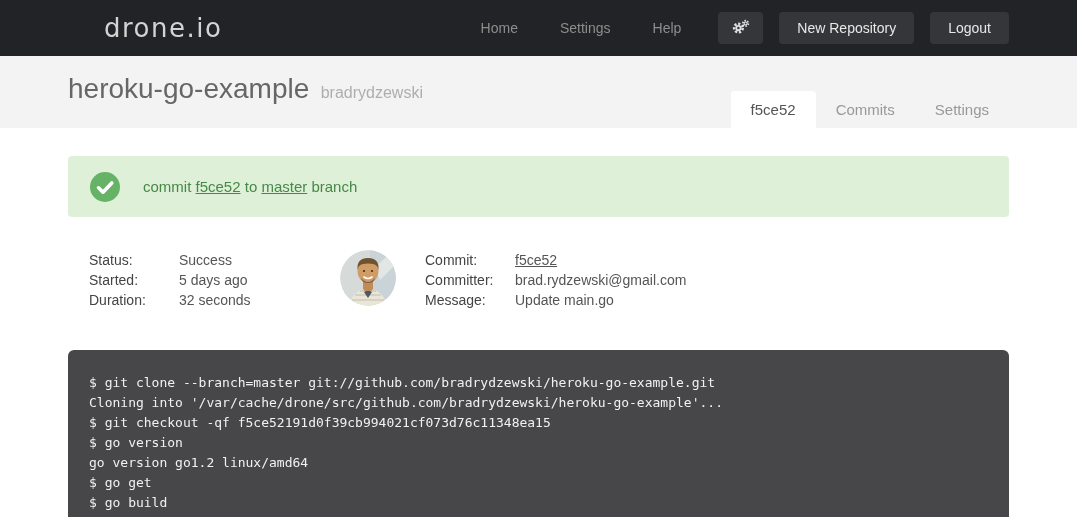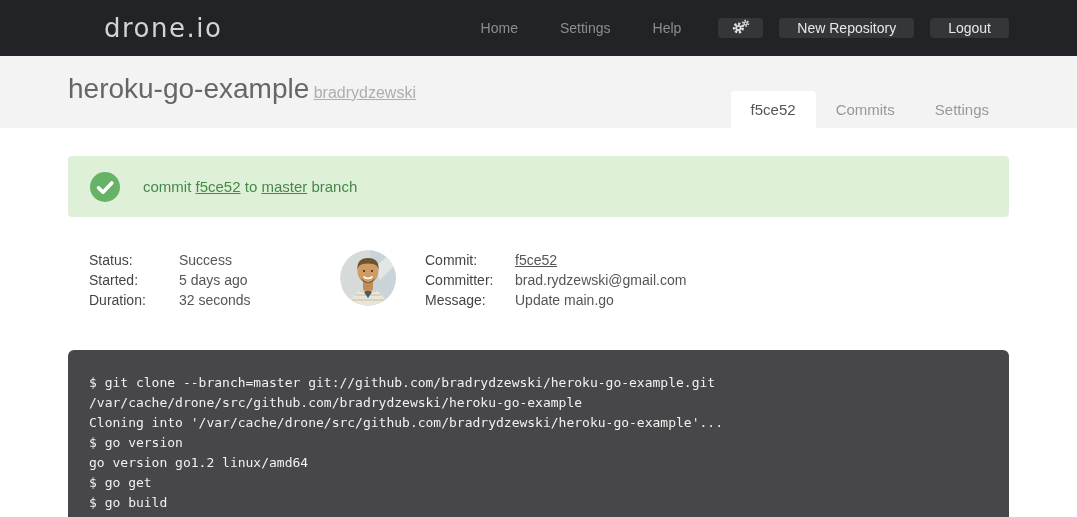--- a/index.html
+++ b/index.html
@@ -8,28 +8,28 @@
 
   
   .navbar { height:56px; background:#222326; display:flex; align-items:center;
             padding:0 68px; }
   .logo { font-size:26px; color:#d3d3d3; letter-spacing:1.5px; font-weight:400;
           font-family:"DejaVu Sans", sans-serif;margin-left:36px; }
   .nav-spacer { flex:1; }
   .nav-link { color:#8d8d8d; font-size:14px; margin:0 21px; cursor:pointer;
               text-decoration:none; }
   .nav-btn { background:#35363a; color:#e8e8e8; font-size:14px; border:none;
-             border-radius:4px; height:20px; padding:0 18px; margin-left:16px;
+             border-radius:4px; height:32px; padding:0 18px; margin-left:16px;
              cursor:pointer; display:inline-flex; align-items:center; justify-content:center; }
   .nav-btn.icon-btn { width:45px; padding:0; }
 
   
   .subheader { height:72px; background:#f3f3f3; position:relative; padding:17px 0 0 68px; }
   .repo-title { font-size:28px; color:#666; display:inline; font-weight:400; }
-  .repo-owner { font-size:16px; color:#aeaeae; margin-left:0;text-decoration:underline; }
+  .repo-owner { font-size:16px; color:#aeaeae; margin-left:7px; }
   .tabs { position:absolute; right:68px; bottom:0; display:flex; }
   .tab { height:37px; line-height:37px; padding:0 20px; font-size:15px; color:#999;
          cursor:pointer; }
   .tab.active { background:#fff; border-radius:4px 4px 0 0; color:#555; }
 
   
   .content { width:941px; margin-left:68px; }
 
   .alert-success { margin-top:28px; height:61px; background:#dff0d8; border-radius:4px;
                    display:flex; align-items:center; padding:0 22px;
@@ -151,21 +151,21 @@
         <span class="dlabel">Committer:</span><span class="dvalue">brad.rydzewski@gmail.com</span>
       </div>
       <div class="drow">
         <span class="dlabel">Message:</span><span class="dvalue">Update main.go</span>
       </div>
     </div>
   </div>
 
   <div class="console">
     <div>$ git clone --branch=master git://github.com/bradrydzewski/heroku-go-example.git</div>
-    <div>/var/cache/drone/src/github.com/bradrydzewski/heroku-go-example</div>
     <div>Cloning into '/var/cache/drone/src/github.com/bradrydzewski/heroku-go-example'...</div>
+    <div>$ git checkout -qf f5ce52191d0f39cb994021cf073d76c11348ea15</div>
     <div>$ go version</div>
     <div>go version go1.2 linux/amd64</div>
     <div>$ go get</div>
     <div>$ go build</div>
   </div>
 
 </div>
 
 </body></html>

